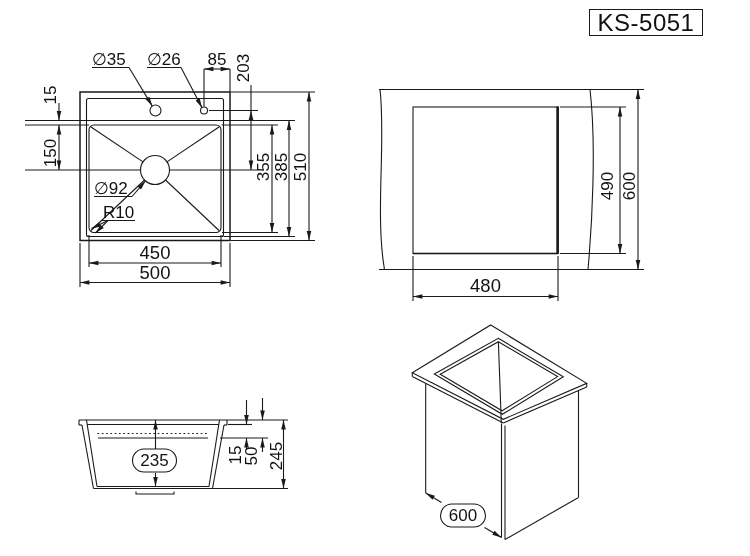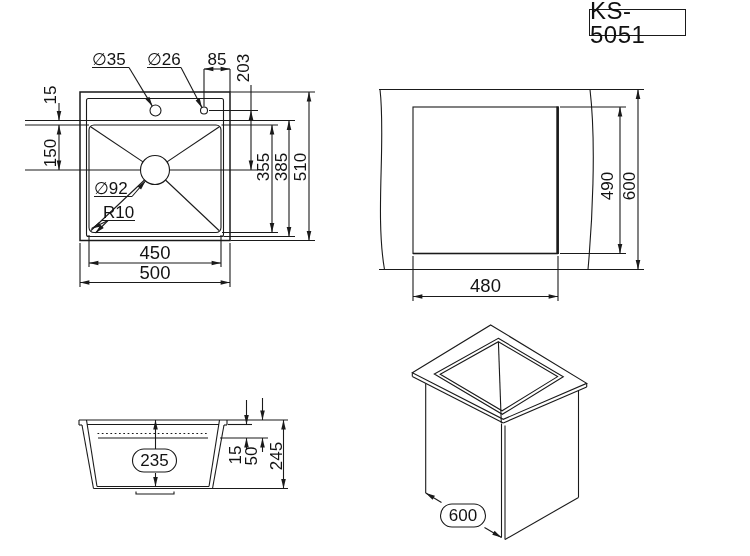--- a/index.html
+++ b/index.html
@@ -11,21 +11,21 @@
   .w2{stroke-width:1.5;}
   .w3{stroke-width:2.6;}
   .w15{stroke-width:1.6;}
   .dot{stroke-dasharray:1.7 2.6;}
   .dim{marker-start:url(#arr);marker-end:url(#arr);}
   .ae{marker-end:url(#arr);}
   .as{marker-start:url(#arr);}
   .t{font-family:"Liberation Sans",sans-serif;font-size:17px;fill:#121212;}
   .t-lg{font-size:18.5px;}
   
-  .model-badge{position:absolute;left:589px;top:9px;width:97px;height:27px;
+  .model-badge{position:absolute;left:589px;top:9px;width:114px;height:27px;
                border:1.6px solid #1a1a1a;display:flex;align-items:center;justify-content:center;
                background:#ffffff;box-sizing:border-box;}
   .model-badge span{font-size:24px;letter-spacing:.5px;color:#111;line-height:1;}
 </style>
 </head>
 <body>
 
 <div class="canvas">
 
   <svg width="750" height="556" viewBox="0 0 750 556">

